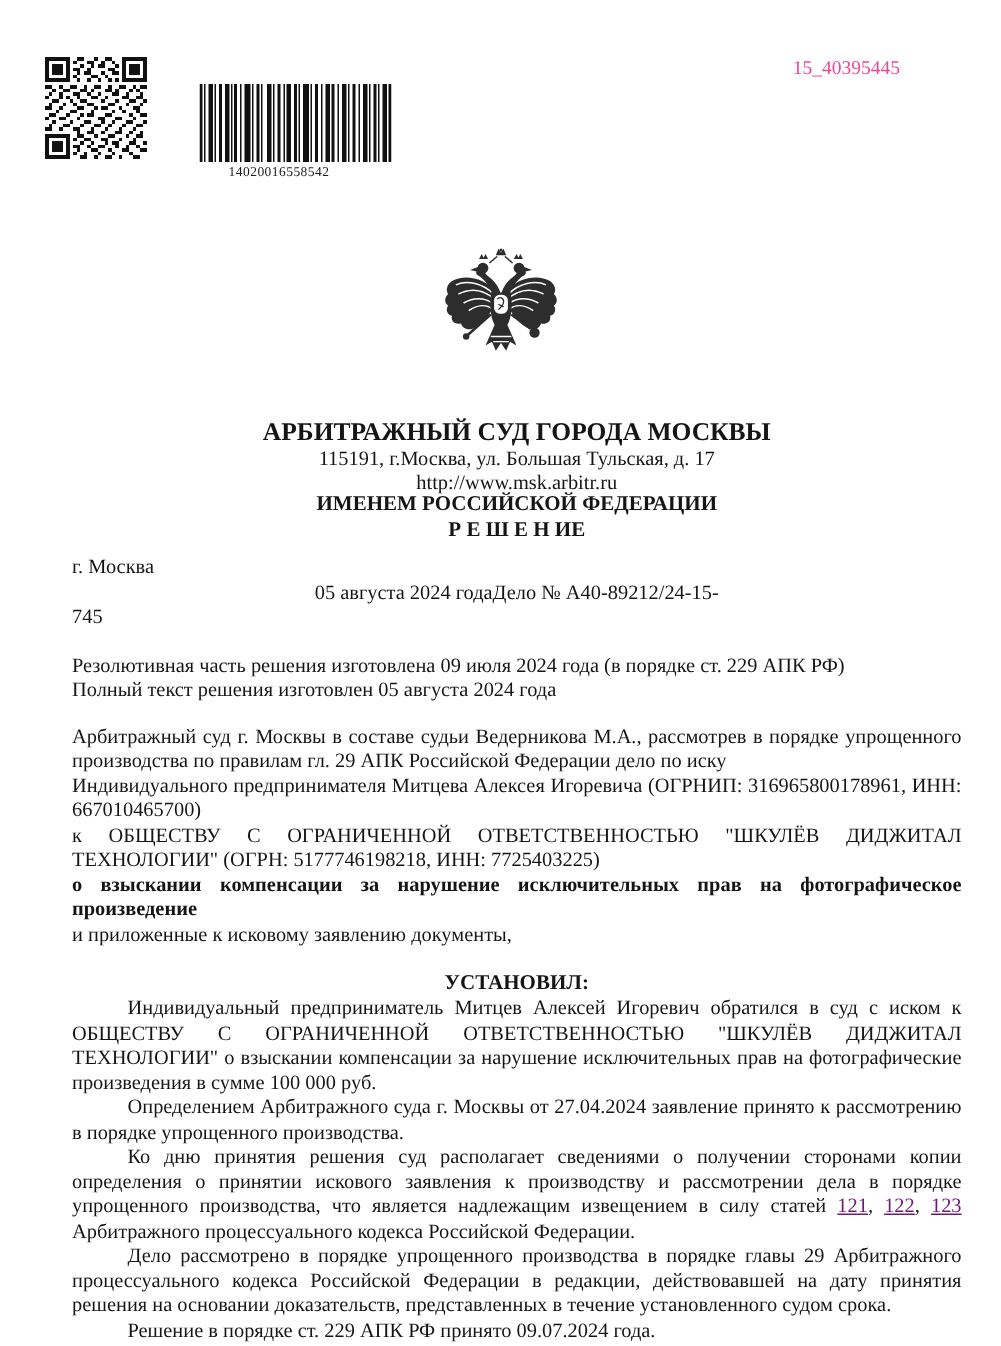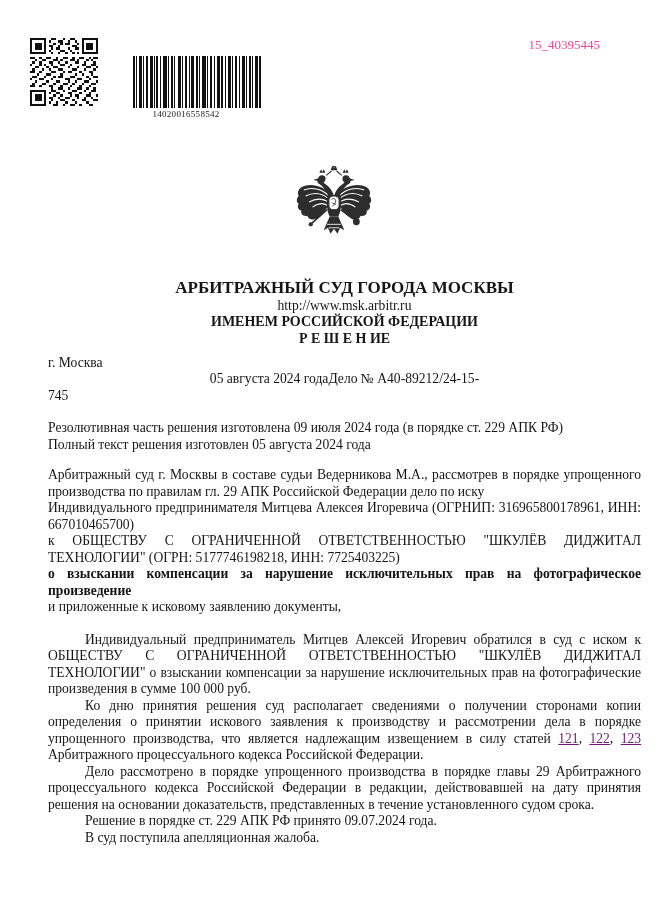--- a/index.html
+++ b/index.html
@@ -135,20 +135,21 @@
         <rect x="44" y="36" width="12" height="16" rx="5" fill="#fff" stroke="#2d2d2d" stroke-width="1.3"></rect>
         <path d="M47,40 C49,38 52,39 52,42 C52,45 49,47 48,48 M48,44 l4,2" stroke="#2d2d2d" stroke-width="1" fill="none"></path>
       </g>
     </svg>
   </div>
 
   <div class="content">
 
     <div class="court-header">
       <div class="court-name">АРБИТРАЖНЫЙ СУД ГОРОДА МОСКВЫ</div>
+      <div class="court-line">115191, г.Москва, ул. Большая Тульская, д. 17</div>
       <div class="court-line">http://www.msk.arbitr.ru</div>
       <div class="court-bold">ИМЕНЕМ РОССИЙСКОЙ ФЕДЕРАЦИИ</div>
       <div class="decision-title">Р Е Ш Е Н ИЕ</div>
     </div>
 
     <div class="city-line">г. Москва</div>
     <div class="date-row">
       <span>05 августа 2024 года</span>
       <span>Дело № А40-89212/24-15-</span>
     </div>
@@ -162,21 +163,23 @@
     <div class="sp-small"></div>
 
     <p class="just">Арбитражный суд г. Москвы в составе судьи Ведерникова М.А., рассмотрев в порядке упрощенного производства по правилам гл. 29 АПК Российской Федерации дело по иску</p>
     <p class="just">Индивидуального предпринимателя Митцева Алексея Игоревича (ОГРНИП: 316965800178961, ИНН: 667010465700)</p>
     <p class="just">к ОБЩЕСТВУ С ОГРАНИЧЕННОЙ ОТВЕТСТВЕННОСТЬЮ "ШКУЛЁВ ДИДЖИТАЛ ТЕХНОЛОГИИ" (ОГРН: 5177746198218, ИНН: 7725403225)</p>
     <p class="just bold">о взыскании компенсации за нарушение исключительных прав на фотографическое произведение</p>
     <p>и приложенные к исковому заявлению документы,</p>
 
     <div class="spacer"></div>
 
+    <div class="ustanovil">УСТАНОВИЛ:</div>
 
     <p class="just indent">Индивидуальный предприниматель Митцев Алексей Игоревич обратился в суд с иском к ОБЩЕСТВУ С ОГРАНИЧЕННОЙ ОТВЕТСТВЕННОСТЬЮ "ШКУЛЁВ ДИДЖИТАЛ ТЕХНОЛОГИИ" о взыскании компенсации за нарушение исключительных прав на фотографические произведения в сумме 100 000 руб.</p>
+    <p class="just indent">Определением Арбитражного суда г. Москвы от 27.04.2024 заявление принято к рассмотрению в порядке упрощенного производства.</p>
     <p class="just indent"><span>Ко дню принятия решения суд располагает сведениями о получении сторонами копии определения о принятии искового заявления к производству и рассмотрении дела в порядке упрощенного производства, что является надлежащим извещением в силу статей </span><a class="law-link">121</a><span>, </span><a class="law-link">122</a><span>, </span><a class="law-link">123</a><span> Арбитражного процессуального кодекса Российской Федерации.</span></p>
     <p class="just indent">Дело рассмотрено в порядке упрощенного производства в порядке главы 29 Арбитражного процессуального кодекса Российской Федерации в редакции, действовавшей на дату принятия решения на основании доказательств, представленных в течение установленного судом срока.</p>
     <p class="indent">Решение в порядке ст. 229 АПК РФ принято 09.07.2024 года.</p>
     <p class="indent">В суд поступила апелляционная жалоба.</p>
 
   </div>
 </div>
 
 </body></html>

